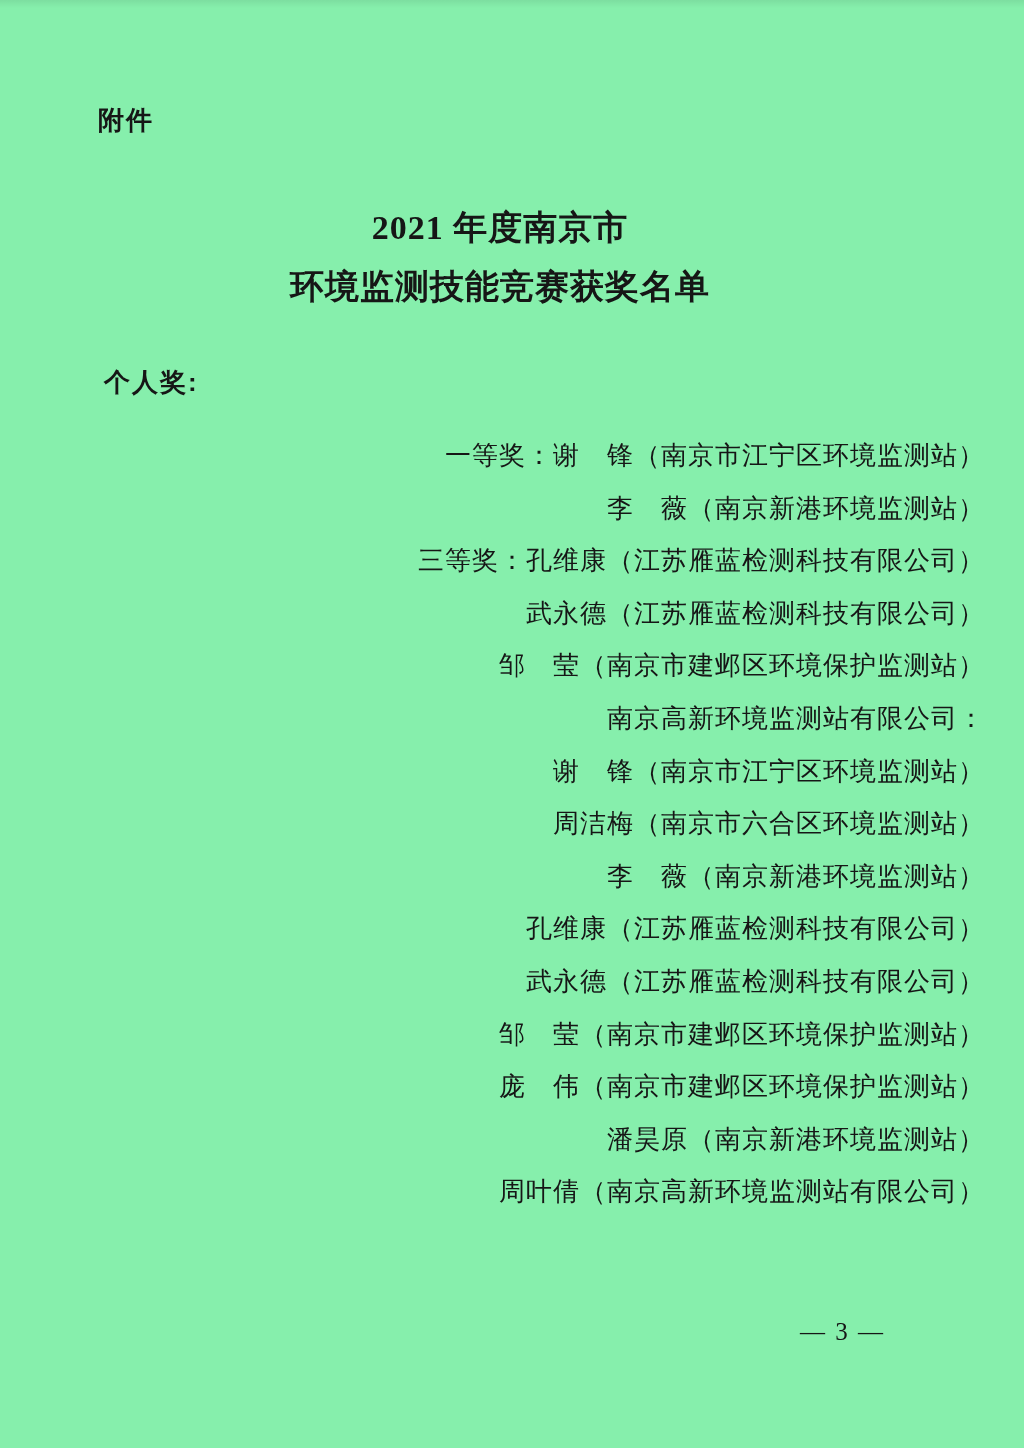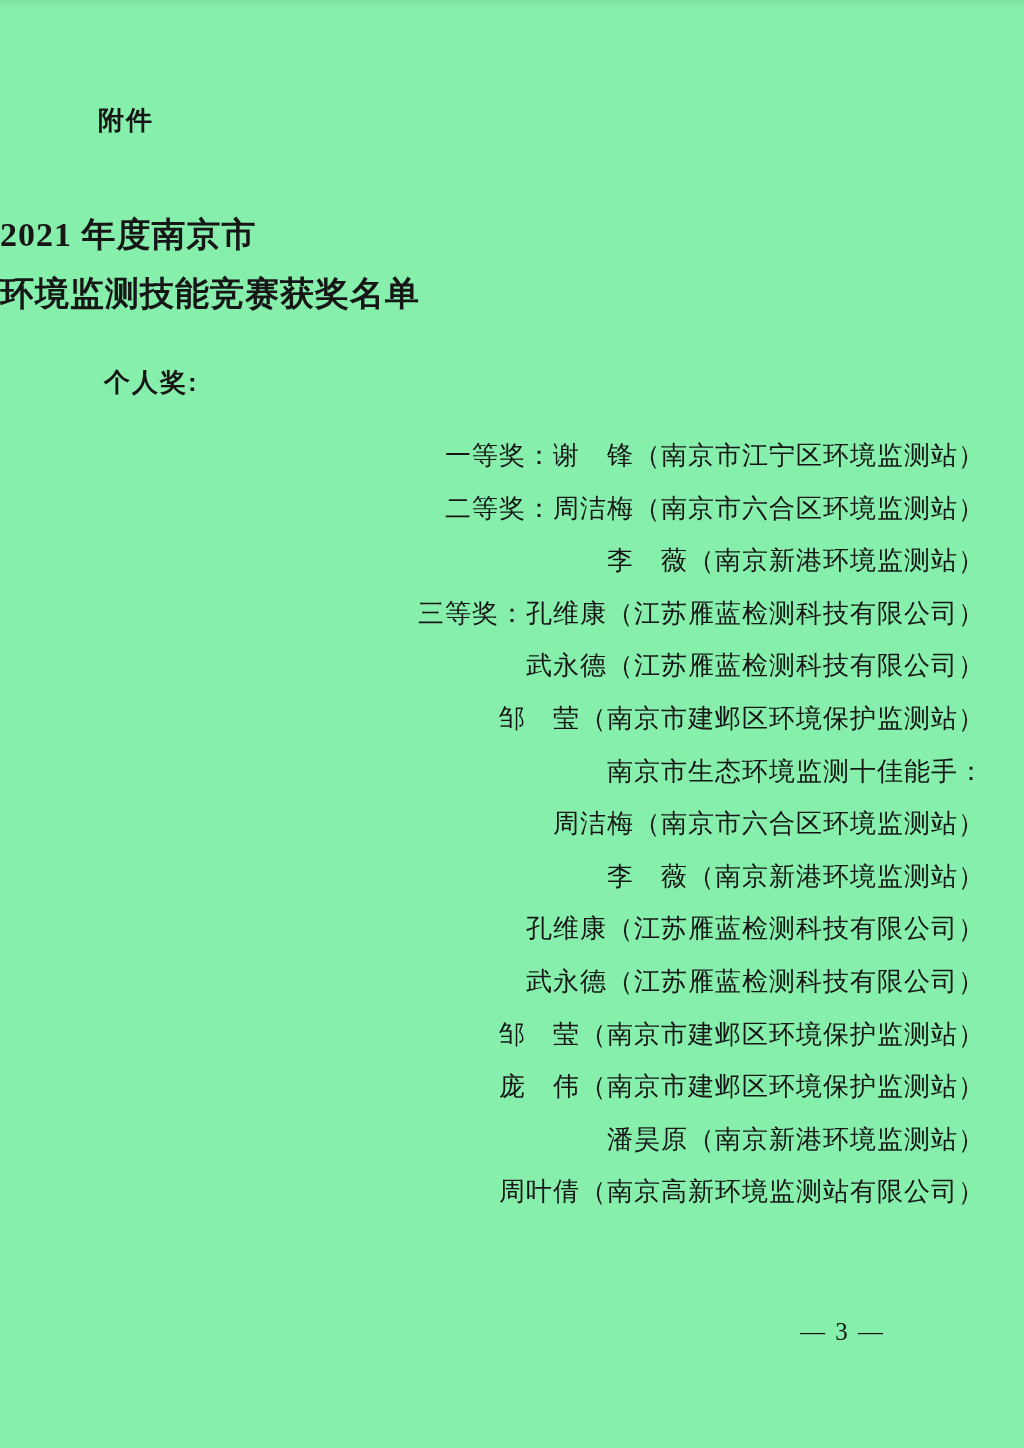--- a/index.html
+++ b/index.html
@@ -29,23 +29,23 @@
     left: 98px;
     top: 103px;
     font-family: "Liberation Sans", sans-serif;
     font-weight: bold;
     font-size: 26px;
     letter-spacing: 2px;
   }
   .title {
     position: absolute;
     left: 0;
-    top: 205px;
+    top: 198px;
     width: 1000px;            
-    text-align: left;
+    text-align: center;
     font-family: "Liberation Serif", serif;
     font-weight: bold;
     font-size: 34px;
     line-height: 59px;
     letter-spacing: 1px;
   }
   .section-heading {
     position: absolute;
     left: 104px;
     top: 365px;
@@ -104,37 +104,37 @@
   </div>
 
   <div class="section-heading">个人奖:</div>
 
   <div class="content">
 
     <div class="row">
       <span class="award-label">一等奖：</span><span>谢　锋</span><span>（南京市江宁区环境监测站）</span>
     </div>
     <div class="row">
-      <span class="award-label">二等奖：</span><span>周洁梅</span><span>（南京市六合区环境监测站）</span>
-    </div>
-    <div class="row">
       <span class="award-label"></span><span>李　薇</span><span>（南京新港环境监测站）</span>
     </div>
     <div class="row">
       <span class="award-label">三等奖：</span><span>孔维康</span><span>（江苏雁蓝检测科技有限公司）</span>
     </div>
     <div class="row">
       <span class="award-label"></span><span>武永德</span><span>（江苏雁蓝检测科技有限公司）</span>
     </div>
     <div class="row">
       <span class="award-label"></span><span>邹　莹</span><span>（南京市建邺区环境保护监测站）</span>
     </div>
 
-    <div class="row subheading">南京市生态环境监测十佳能手：</div>
+    <div class="row subheading">南京高新环境监测站有限公司：</div>
 
+    <div class="row">
+      <span class="indent-name"></span><span>谢　锋</span><span>（南京市江宁区环境监测站）</span>
+    </div>
     <div class="row">
       <span class="indent-name"></span><span>周洁梅</span><span>（南京市六合区环境监测站）</span>
     </div>
     <div class="row">
       <span class="indent-name"></span><span>李　薇</span><span>（南京新港环境监测站）</span>
     </div>
     <div class="row">
       <span class="indent-name"></span><span>孔维康</span><span>（江苏雁蓝检测科技有限公司）</span>
     </div>
     <div class="row">

